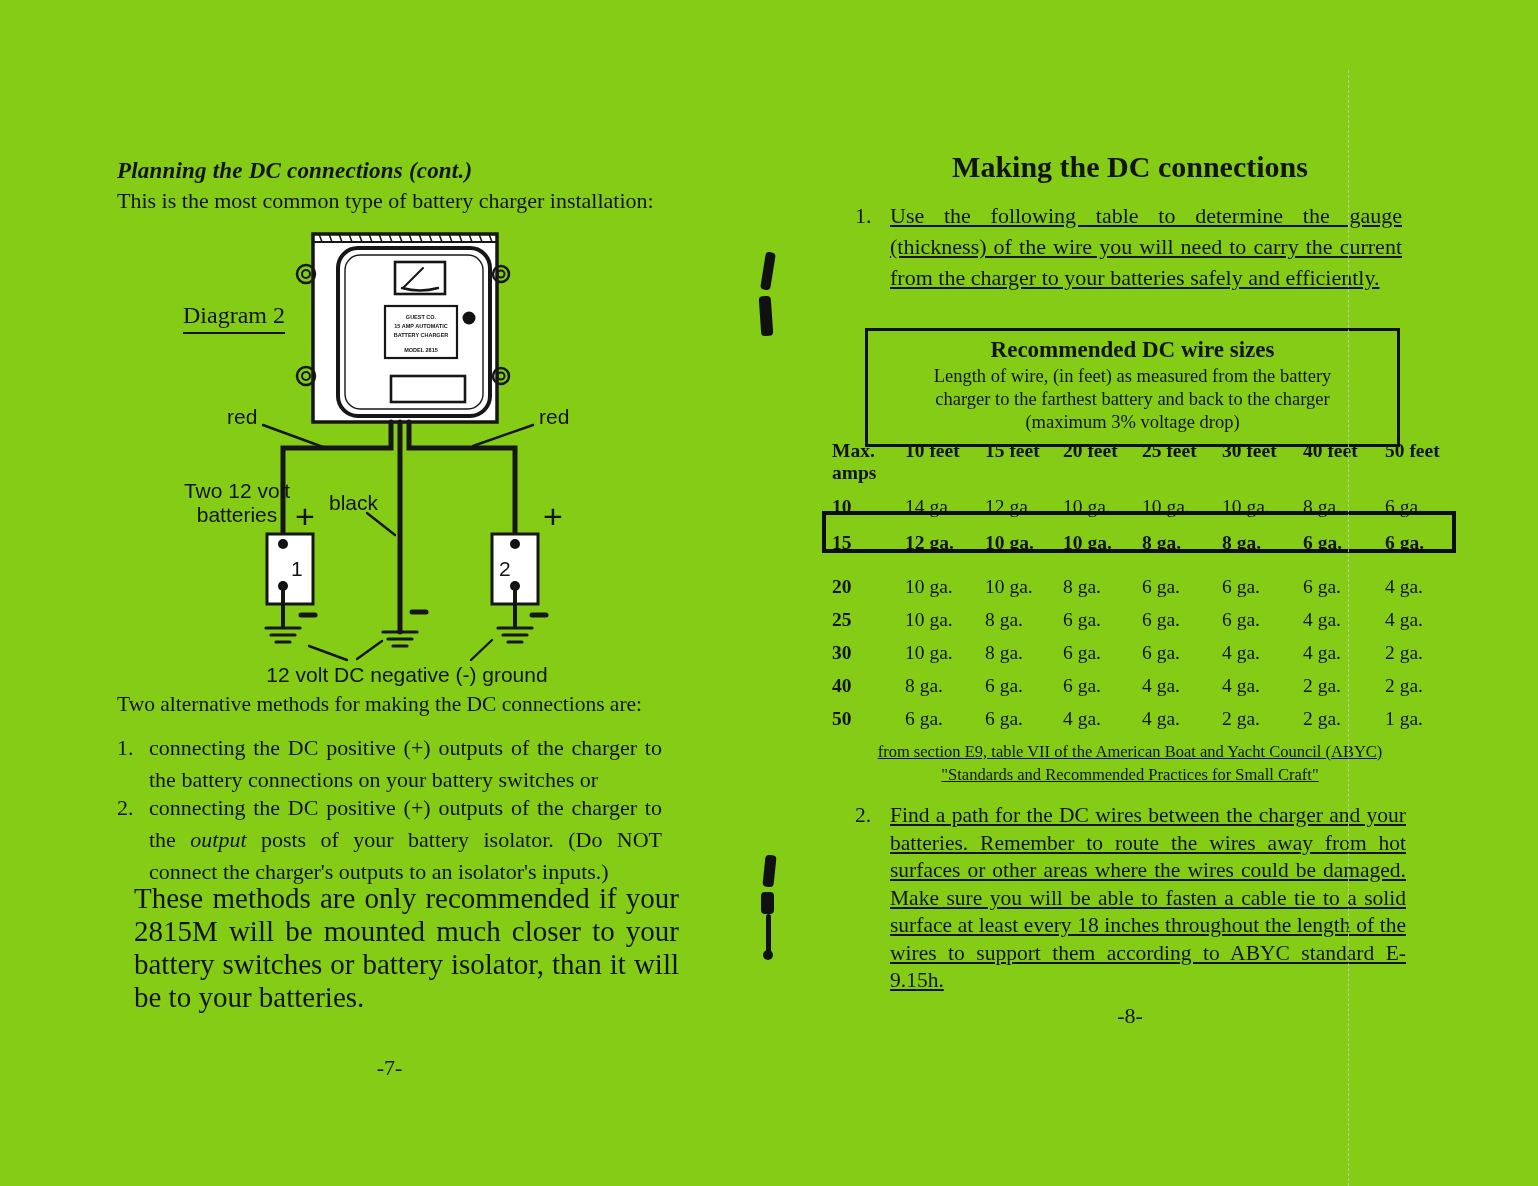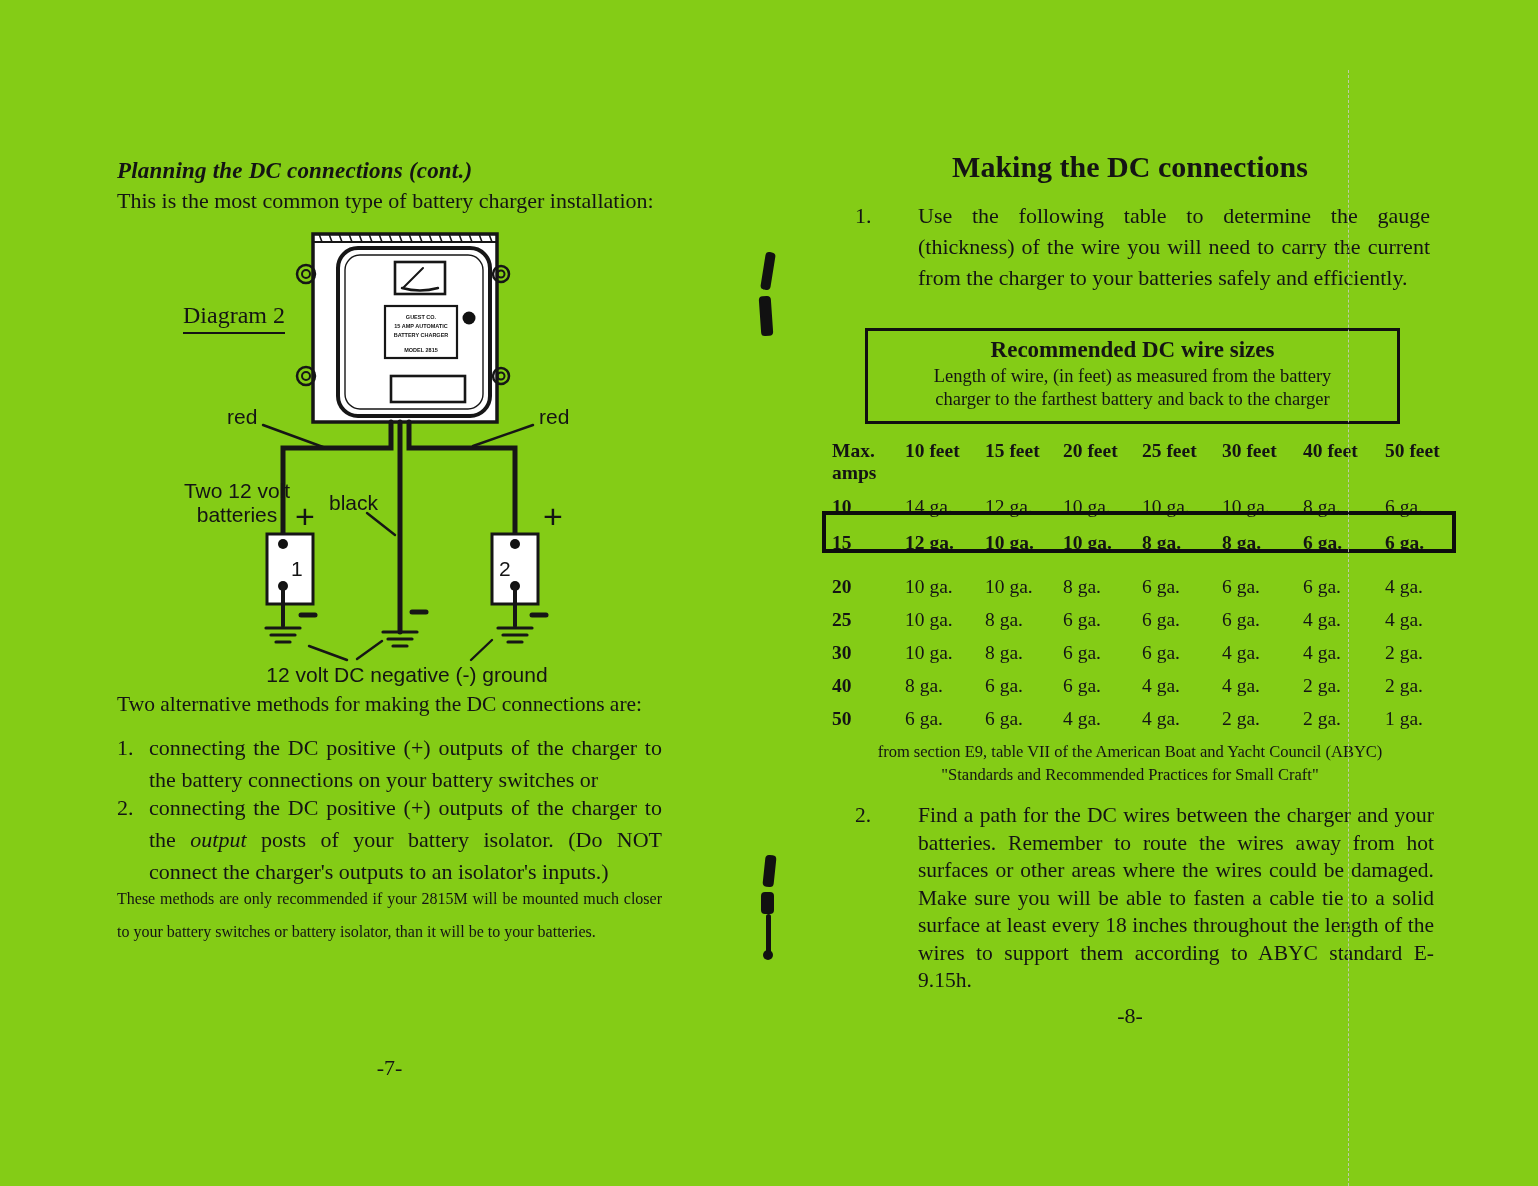--- a/index.html
+++ b/index.html
@@ -11,41 +11,41 @@
   
   .left-col { position:absolute; left:117px; top:0; width:552px; height:1186px; }
   .lp-heading { position:absolute; top:158px; left:0; font-size:23px; font-weight:bold; font-style:italic; letter-spacing:.2px; }
   .lp-intro { position:absolute; top:188px; left:0; width:560px; font-size:22px; }
   .diagram-caption { position:absolute; left:183px; top:302px; font-size:24px; border-bottom:2px solid #141414; padding-bottom:3px; }
   .diagram-svg { position:absolute; left:95px; top:226px; }
   .lp-alt { position:absolute; top:692px; left:0; width:560px; font-size:21.5px; }
   .lp-item { position:absolute; left:0; width:545px; font-size:22px; line-height:32px; }
   .lp-item .num { position:absolute; left:0; top:0; }
   .lp-item .itxt { display:block; margin-left:32px; text-align:justify; }
-  .lp-par { position:absolute; left:0; width:545px; font-size:16px; line-height:33px; text-align:justify; }
+  .lp-par { position:absolute; left:17px; width:545px; font-size:29px; line-height:33px; text-align:justify; }
   .pagenum { position:absolute; font-size:22px; width:100%; text-align:center; }
   
   .right-col { position:absolute; left:820px; top:0; width:648px; height:1186px; }
   .rp-heading { position:absolute; top:150px; left:0; width:620px; text-align:center; font-size:30px; font-weight:bold; }
   .rp-item { position:absolute; left:0; width:590px; font-size:21.5px; }
   .rp-item .num { position:absolute; left:35px; top:0; }
-  .rp-item .itxt { display:block; margin-left:98px; width:512px; text-align:justify; }
+  .rp-item .itxt { display:block; margin-left:70px; width:512px; text-align:justify;text-decoration:underline; }
   .tbl-box { position:absolute; left:45px; top:328px; width:535px; border:3px solid #101010; text-align:center; padding:6px 4px 10px 4px; }
   .tbl-title { font-size:23px; font-weight:bold; margin-bottom:2px; }
   .tbl-sub { font-size:18.5px; line-height:23px; }
   .thead-row, .trow { display:grid; grid-template-columns:73px 80px 78px 79px 80px 81px 82px 70px; padding-left:12px; }
   .thead { position:absolute; left:0; top:440px; width:648px; font-weight:bold; font-size:19.5px; }
   .thead .amps2 { display:block; }
   .tbody { position:absolute; left:0; top:490px; width:648px; font-size:19.5px; }
   .trow { height:33px; align-items:center; }
   .trow .cell.amps { font-weight:bold; }
   .trow.hl { height:40px; font-weight:bold; }
   .trow.hl + .trow { margin-top:7px; }
   .hl-box { position:absolute; left:2px; top:511px; width:634px; height:42px; border:4px solid #0d0d0d; }
-  .footnote { position:absolute; left:0; top:740px; width:620px; text-align:center; font-size:16.5px; line-height:23px; }
+  .footnote { position:absolute; left:0; top:740px; width:620px; text-align:center; font-size:16.5px; line-height:23px;text-decoration:underline; }
   
   .staple { position:absolute; background:#111; border-radius:4px; }
   .fold-line { position:absolute; left:1348px; top:70px; width:0; height:1116px; border-left:1px dashed #c9c9c9; opacity:.85; }
   svg text { font-family:"Liberation Sans", sans-serif; fill:#141414; }
   .chglabel { filter:blur(.4px); }
 </style>
 </head>
 <body>
 
 <div class="page">
@@ -174,20 +174,21 @@
 
     <div class="rp-item" style="top:200px; line-height:31px; font-size:22px;">
       <span class="num">1.</span>
       <span class="itxt">Use the following table to determine the gauge (thickness) of the wire you will need to carry the current from the charger to your batteries safely and efficiently.</span>
     </div>
 
     <div class="tbl-box">
       <div class="tbl-title">Recommended DC wire sizes</div>
       <div class="tbl-sub">Length of wire, (in feet) as measured from the battery</div>
       <div class="tbl-sub">charger to the farthest battery and back to the charger</div>
+      <div class="tbl-sub">(maximum 3% voltage drop)</div>
     </div>
 
     <div class="thead">
       <div class="thead-row">
         <span><span>Max.</span><span class="amps2">amps</span></span>
         <span>10 feet</span>
         <span>15 feet</span>
         <span>20 feet</span>
         <span>25 feet</span>
         <span>30 feet</span>

